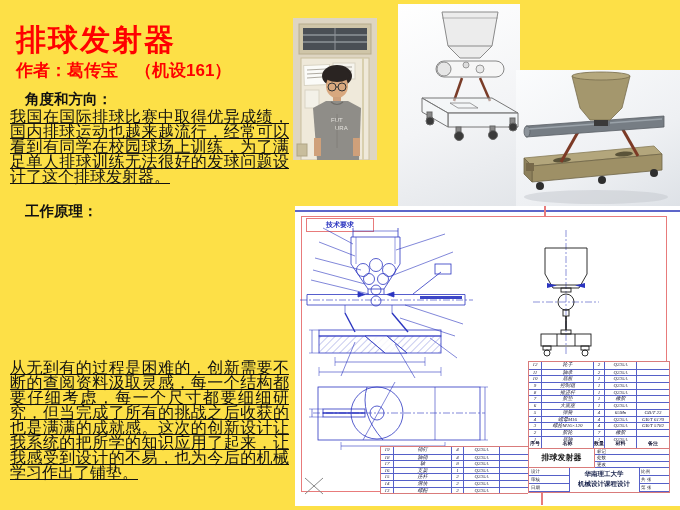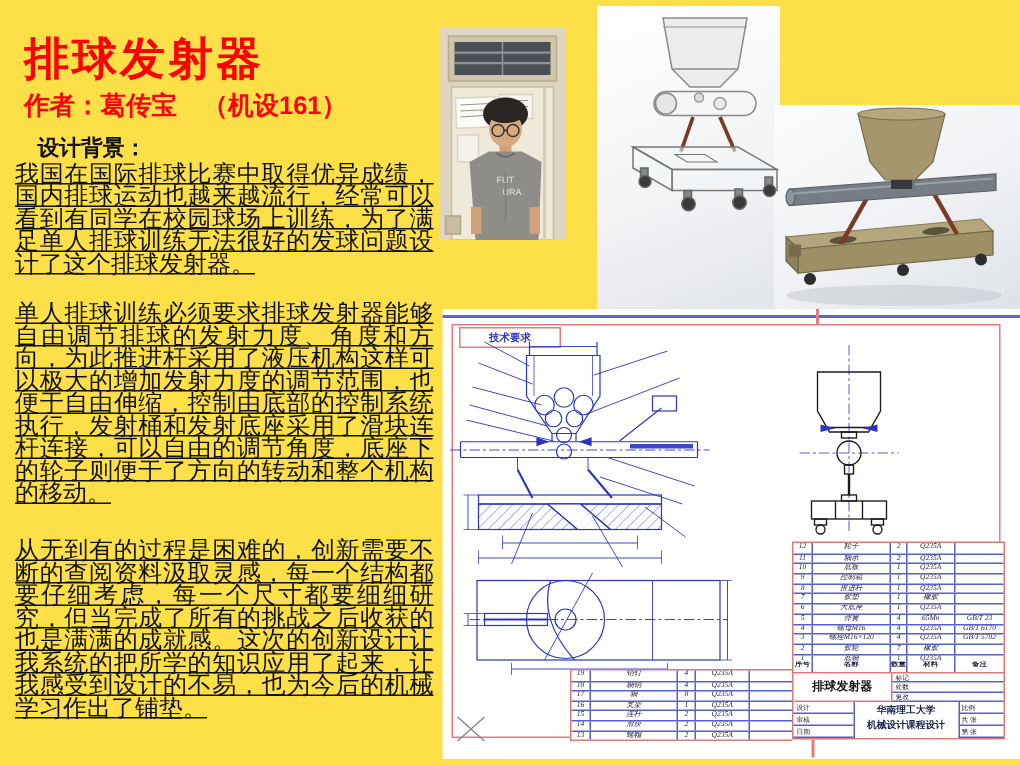--- a/index.html
+++ b/index.html
@@ -92,25 +92,25 @@
 </style>
 </head>
 <body>
 
 <div class="page">
 
   <div class="title">排球发射器</div>
   <div class="author">作者：葛传宝　（机设161）</div>
 
   <div class="sec s1">
-    <div class="sec-h">设计背景：</div>
+    <div class="sec-h">角度和方向：</div>
     <div class="sec-b">我国在国际排球比赛中取得优异成绩，国内排球运动也越来越流行，经常可以看到有同学在校园球场上训练，为了满足单人排球训练无法很好的发球问题设计了这个排球发射器。</div>
   </div>
   <div class="sec s2">
-    <div class="sec-b">单人排球训练必须要求排球发射器能够自由调节排球的发射力度、角度和方向，为此推进杆采用了液压机构这样可以极大的增加发射力度的调节范围，也便于自由伸缩，控制由底部的控制系统执行，发射桶和发射底座采用了滑块连杆连接，可以自由的调节角度，底座下的轮子则便于了方向的转动和整个机构的移动。</div>
+    <div class="sec-h">工作原理：</div>
   </div>
   <div class="sec s3">
     <div class="sec-b">从无到有的过程是困难的，创新需要不断的查阅资料汲取灵感，每一个结构都要仔细考虑，每一个尺寸都要细细研究，但当完成了所有的挑战之后收获的也是满满的成就感。这次的创新设计让我系统的把所学的知识应用了起来，让我感受到设计的不易，也为今后的机械学习作出了铺垫。</div>
   </div>
 
   <div class="photo">
     <svg width="84" height="142" viewBox="0 0 84 142">
       <rect x="0" y="0" width="84" height="142" fill="#ded5c2"></rect>
 
       <g>

